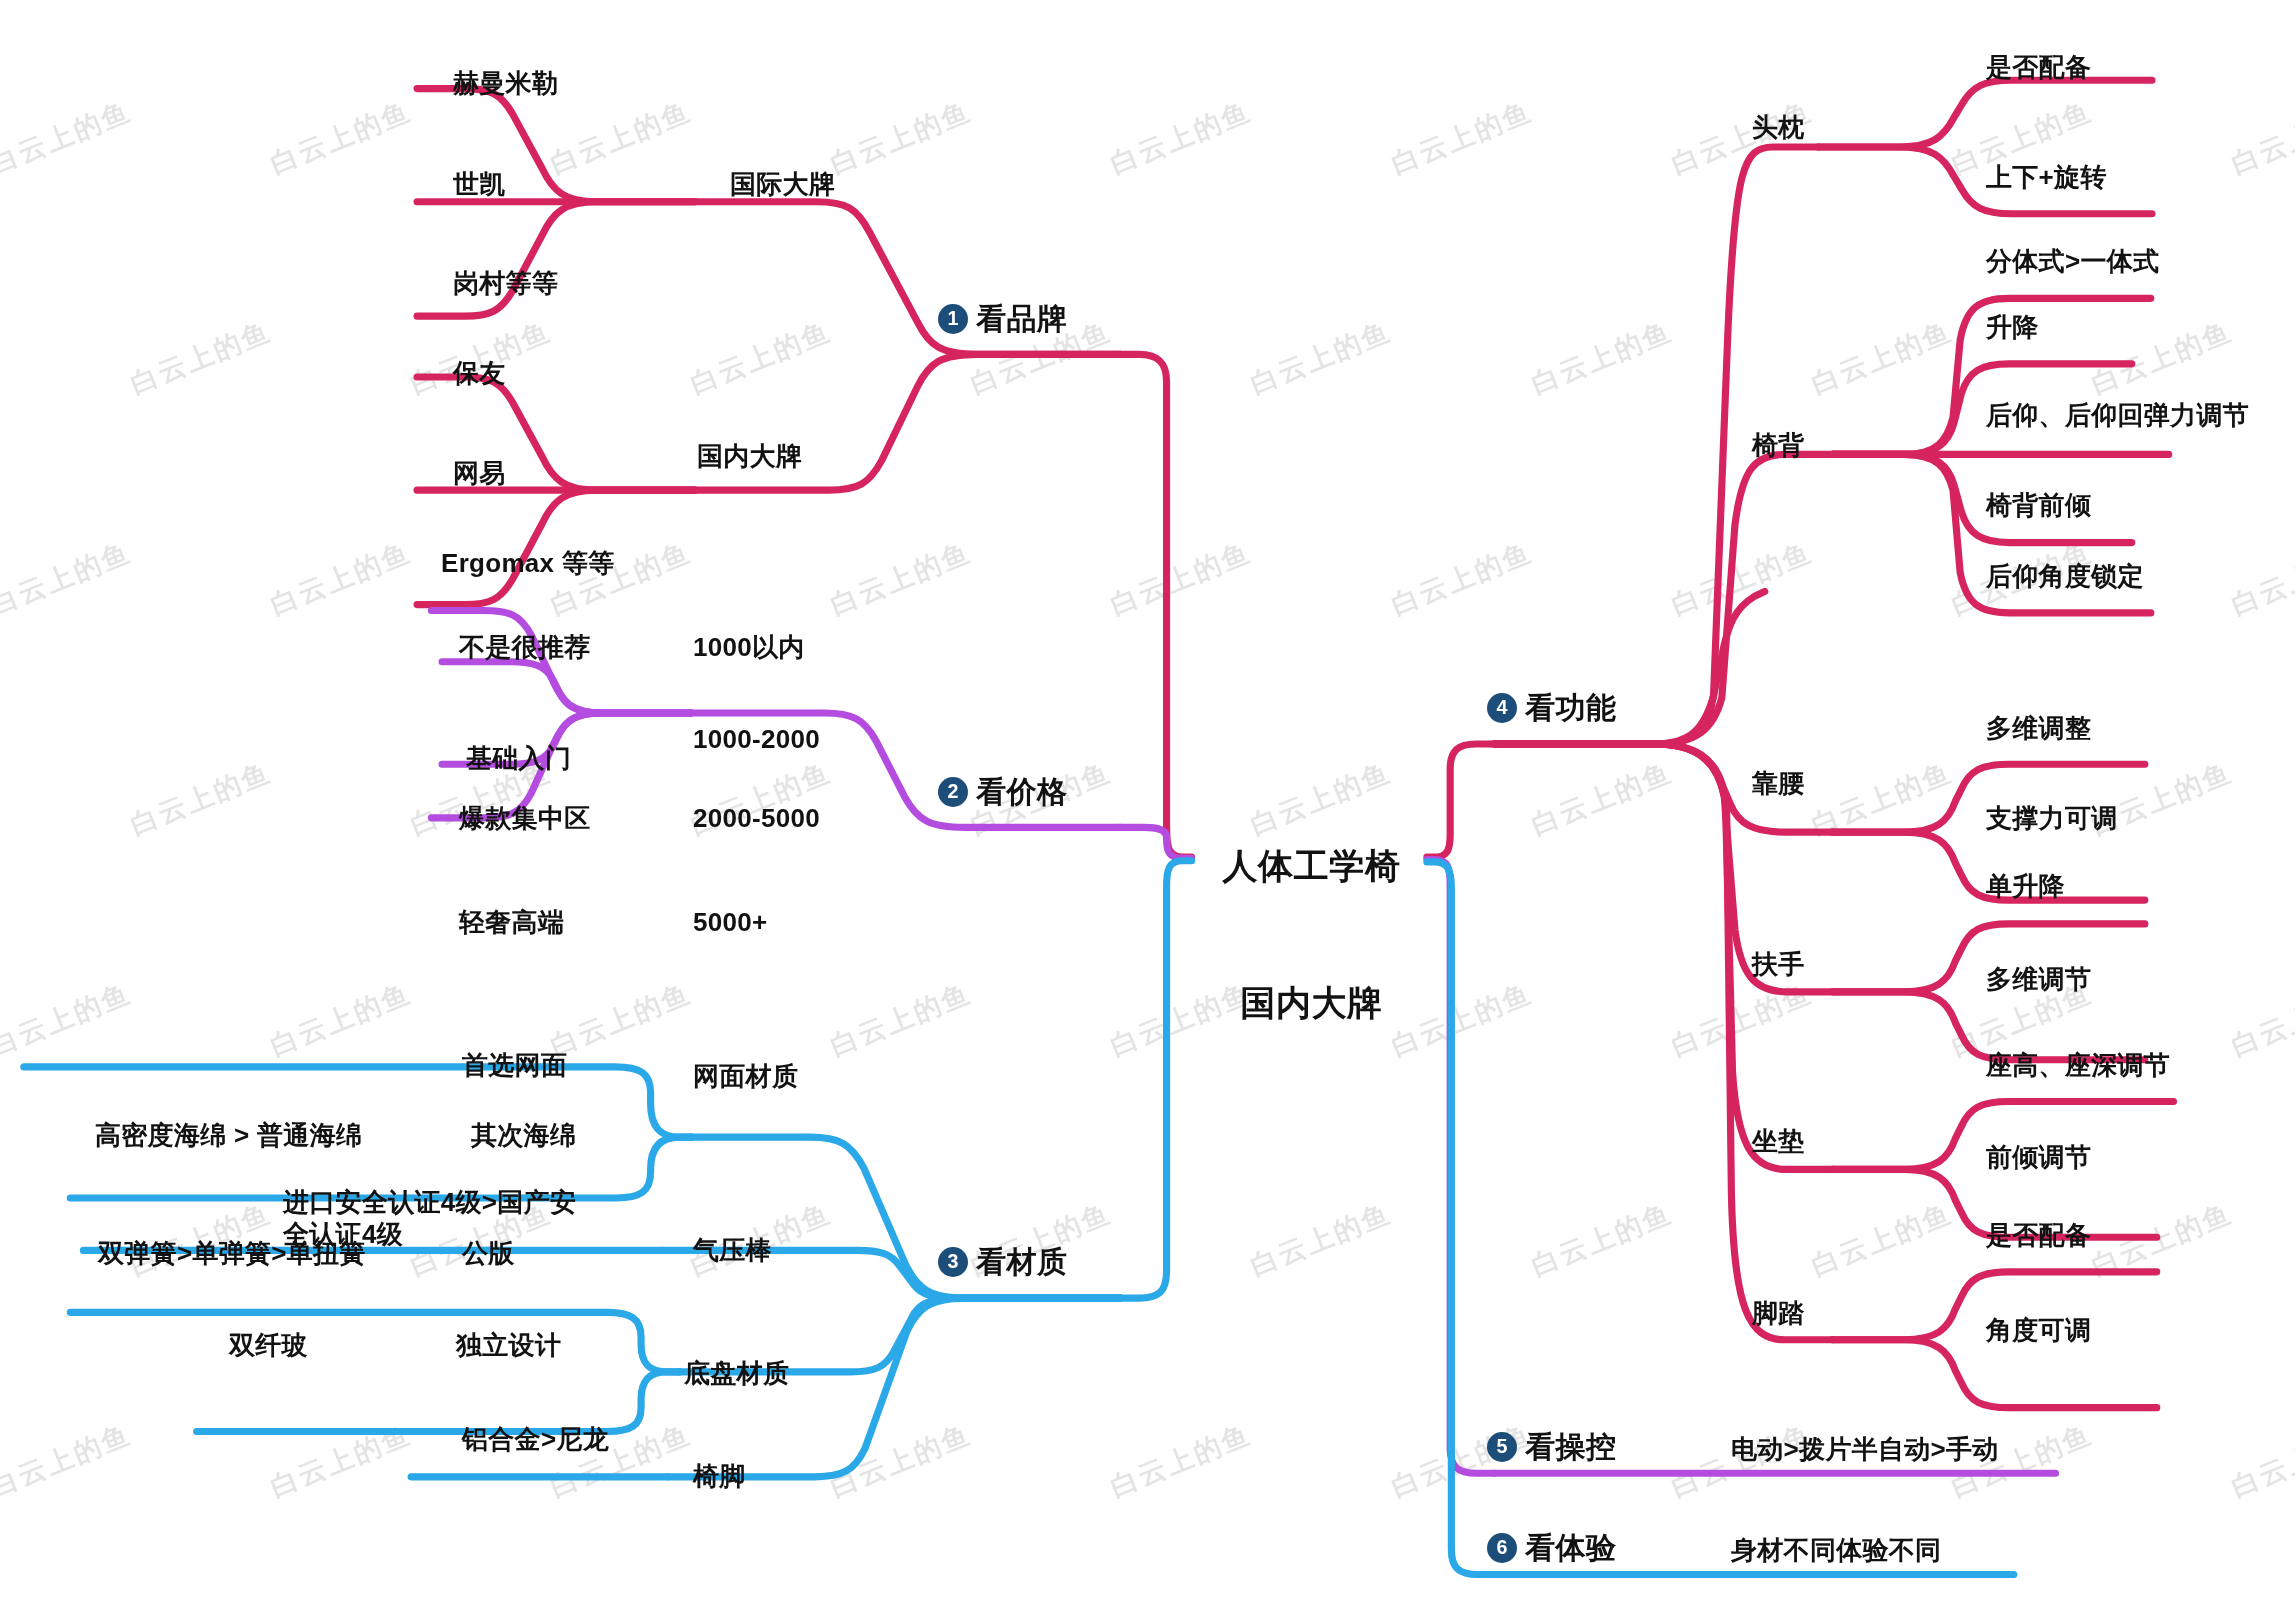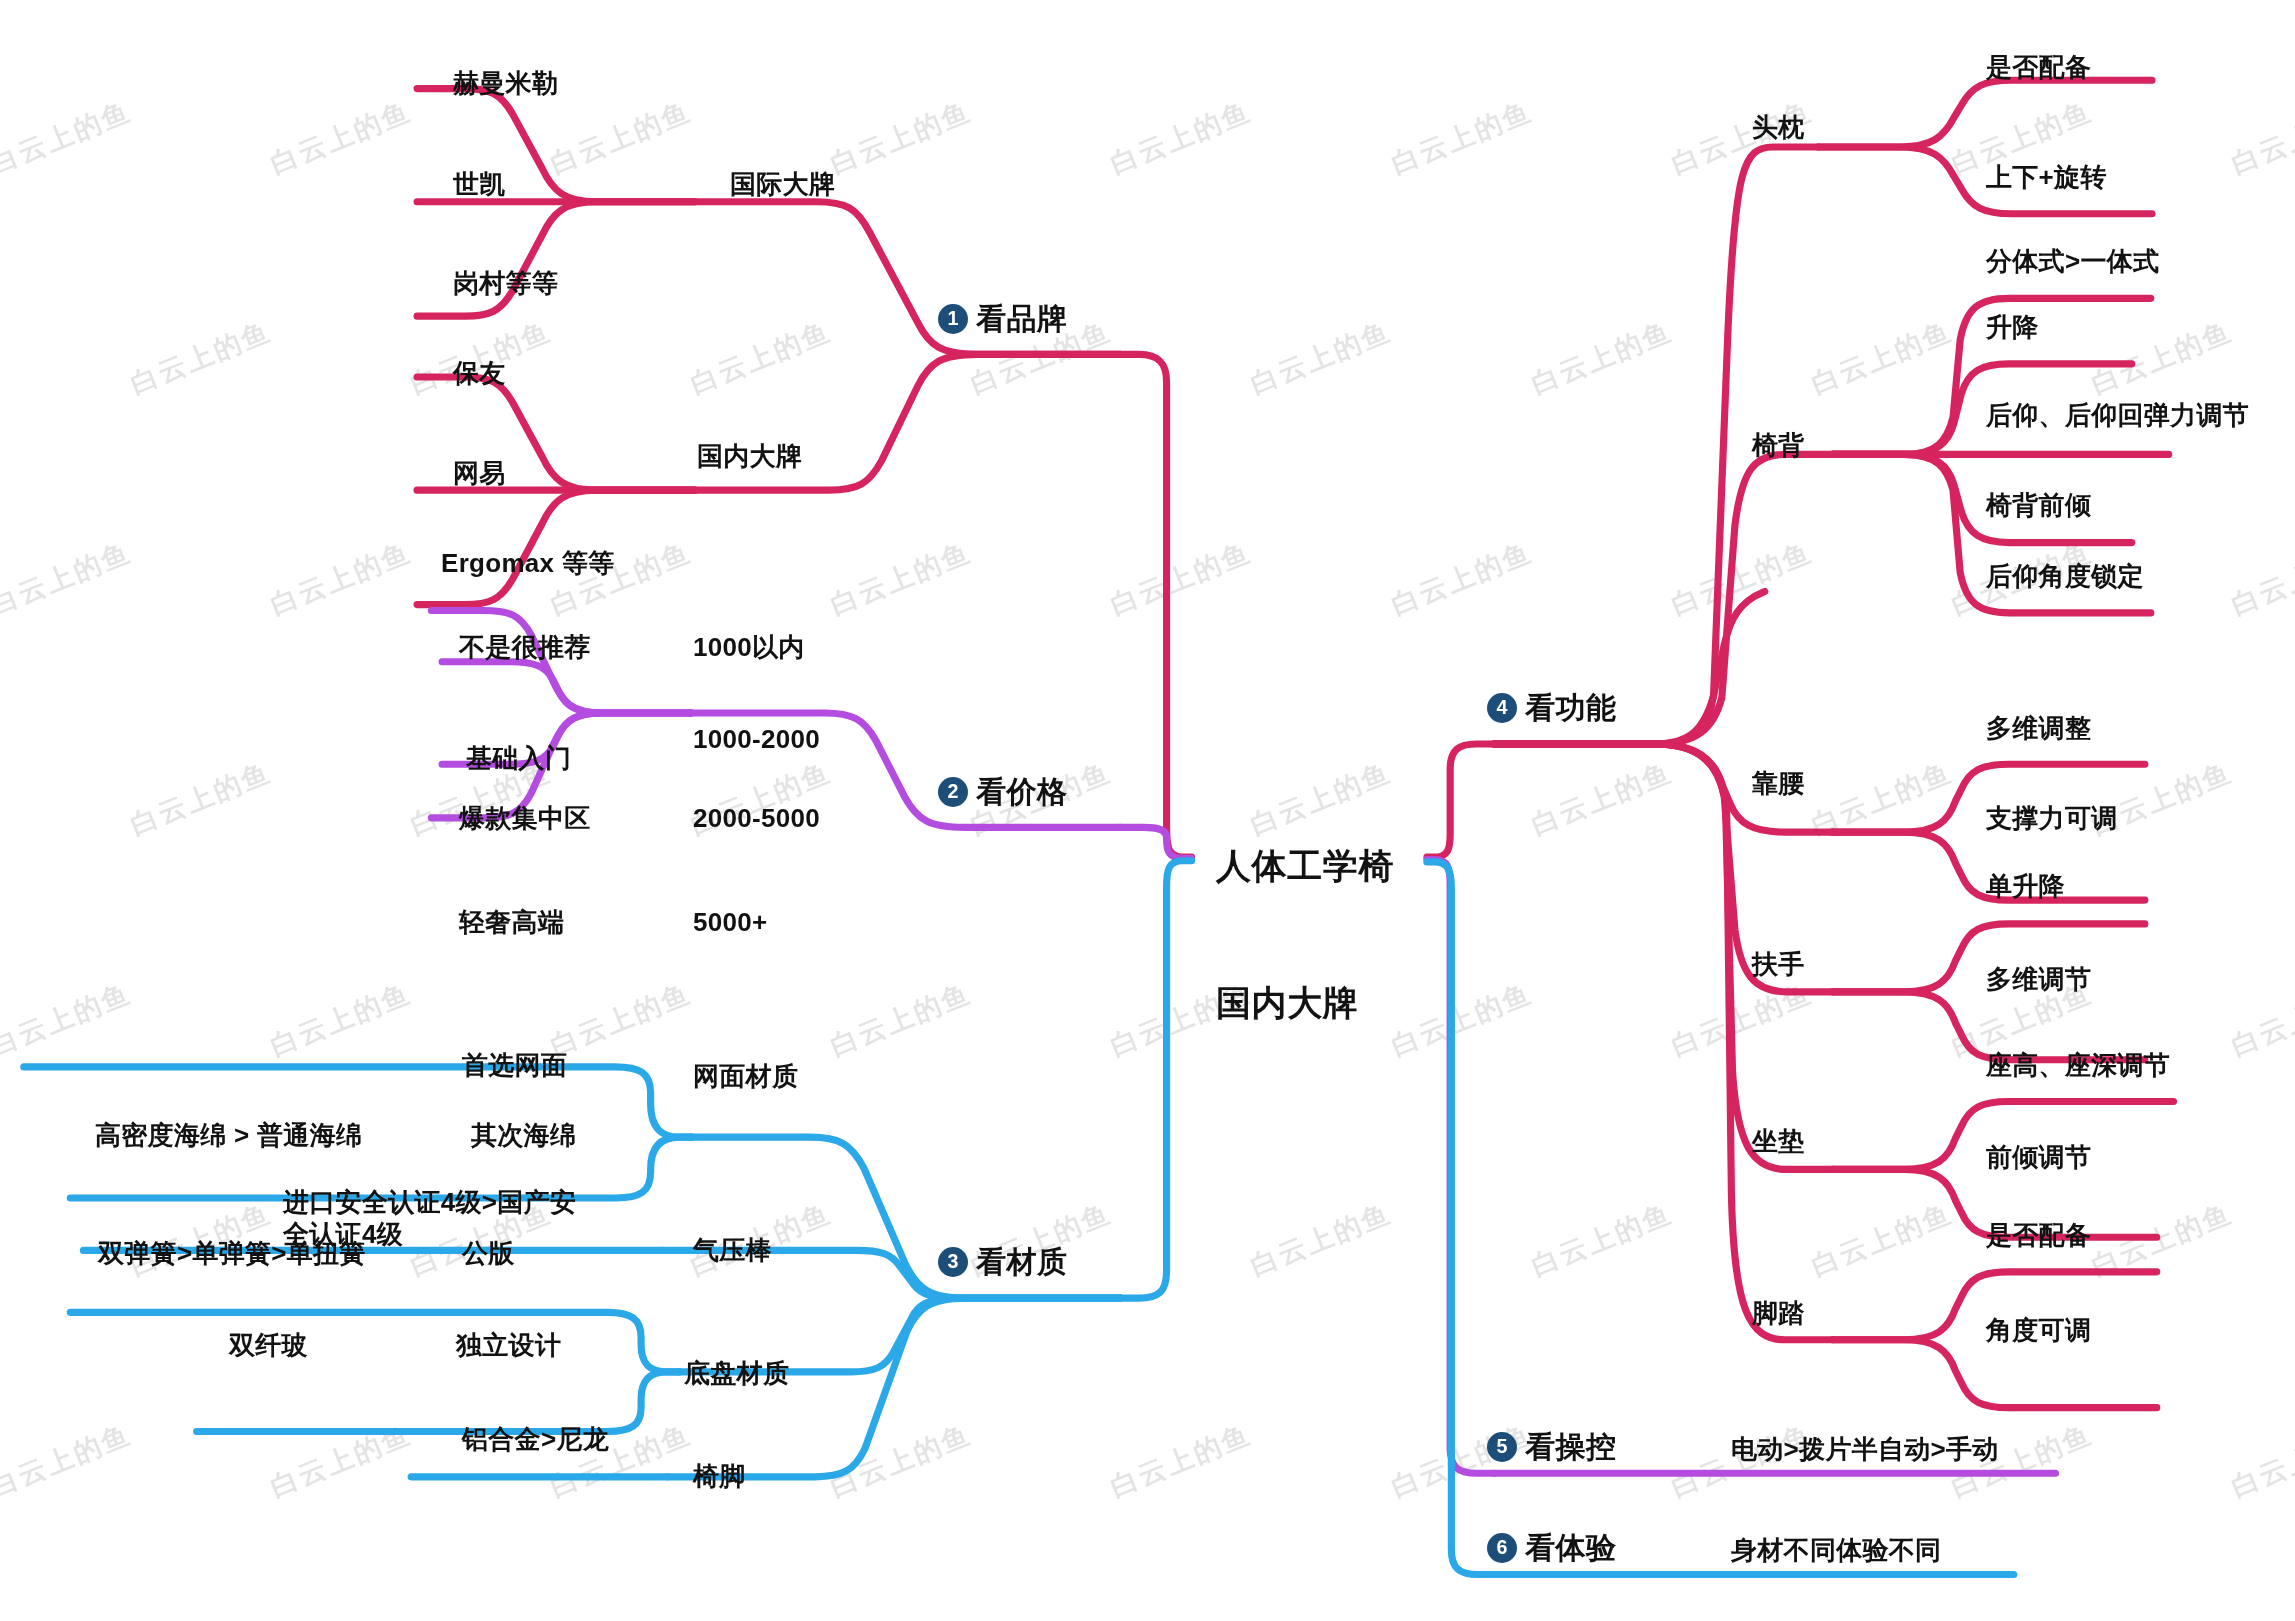--- a/index.html
+++ b/index.html
@@ -15,21 +15,21 @@
 
   .lbl{
     position:absolute;
     color:#121212;
     font-weight:700;
     white-space:pre;
     line-height:1.22;
     letter-spacing:0.3px;
   }
   .lbl.center{
-    font-size:35px;text-align:left;line-height:1.30;letter-spacing:0.6px;
+    font-size:35px;text-align:center;line-height:1.30;letter-spacing:0.6px;
   }
   .lbl.main{
     font-size:30px;display:flex;align-items:center;gap:8.3px;
   }
   .lbl.l2{font-size:26px;}
   .lbl.l3{font-size:26px;}
   .lbl.leaf{font-size:26px;}
 
   .badge{
     width:30px;height:30px;border-radius:50%;

